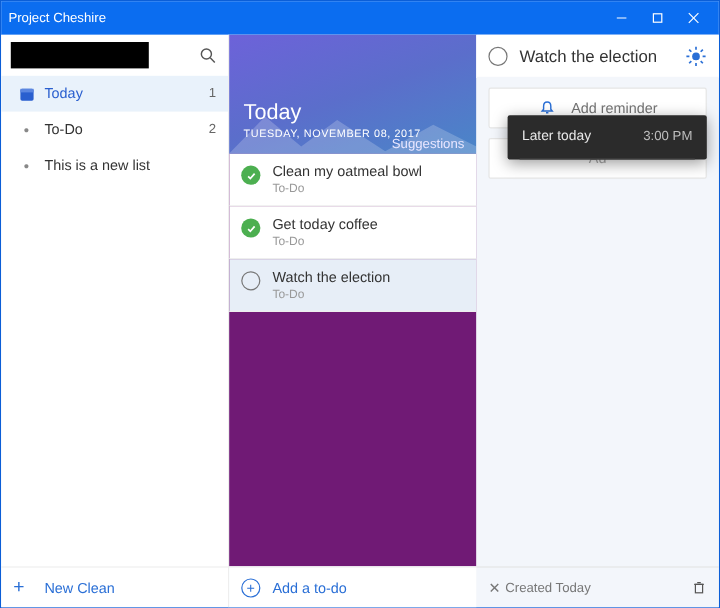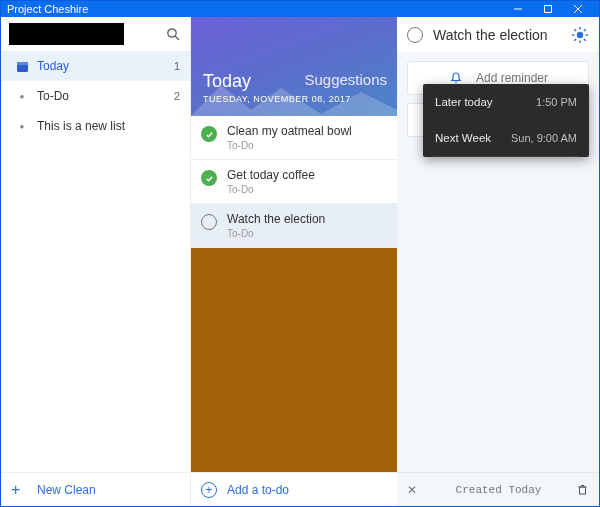--- a/index.html
+++ b/index.html
@@ -1,18 +1,18 @@
 <!DOCTYPE html>
 <html><head>
 <meta charset="utf-8">
 <style>
   * { box-sizing: border-box; margin: 0; padding: 0; font-family: "Segoe UI", Arial, sans-serif; }
   html, body { width: 600px; height: 507px; overflow: hidden; }
   .window { width: 600px; height: 507px; display: flex; flex-direction: column; border: 1px solid #0b5ed7; }
-  .titlebar { height: 16px; background: #0b6df0; color: #fff; display: flex; align-items: center; font-size: 11px; padding: 0 6px; }
+  .titlebar { height: 28px; background: #0b6df0; color: #fff; display: flex; align-items: center; font-size: 11px; padding: 0 6px; }
   .titlebar .spacer { flex: 1; }
   .titlebar .winbtn { width: 30px; display: flex; align-items: center; justify-content: center; height: 100%; cursor: pointer; }
   .body { flex: 1; display: flex; min-height: 0; }
   
   .left { width: 190px; background: #fff; display: flex; flex-direction: column; border-right: 1px solid #eee; }
   .search-row { height: 34px; display: flex; align-items: center; padding: 0 8px; }
   .avatarbox { width: 115px; height: 22px; background: #000; }
   .search-spacer { flex: 1; }
   .search-ico { width: 18px; height: 18px; color: #555; display: flex; align-items: center; justify-content: center; }
   .lists { flex: 1; overflow: auto; }
@@ -23,22 +23,22 @@
   .litem .count { color: #666; font-size: 11px; }
   .litem.active { background: #e9f2fb; color: #2a5fcf; }
   .left-footer { height: 34px; border-top: 1px solid #eee; display: flex; align-items: center; padding: 0 10px; color: #2a6fd6; font-size: 12px; cursor: pointer; }
   .plus { width: 16px; font-size: 16px; line-height: 1; margin-right: 10px; }
   
   .mid { width: 206px; display: flex; flex-direction: column; background: #e7eef7; }
   .hero { height: 99px; background: linear-gradient(160deg, #6d62d9 0%, #5b6ecb 50%, #4a86c8 100%); color: #fff; position: relative; padding: 12px; display: flex; flex-direction: column; justify-content: flex-end; }
   .hero .mountains { position: absolute; bottom: 0; left: 0; right: 0; height: 36px; opacity: .2; }
   .hero h1 { font-size: 18px; font-weight: 400; position: relative; }
   .hero .date { font-size: 9px; letter-spacing: .5px; margin-top: 2px; position: relative; }
-  .hero .sugg { position: absolute; right: 10px; bottom: 28px; font-size: 15px; color: #e8e6ff; }
-  .tasks { flex: 1; overflow: auto; background: #a16207; }
+  .hero .sugg { position: absolute; right: 10px; bottom: 2px; font-size: 11px; color: #e8e6ff; }
+  .tasks { flex: 1; overflow: auto; background: #701a75; }
   .task { background: #fff; border-bottom: 1px solid #eee; display: flex; padding: 8px 10px; cursor: pointer; }
   .task.selected { background: #e7eef7; }
   .tcheck { width: 16px; height: 16px; border-radius: 50%; margin-top: 2px; flex-shrink: 0; display: flex; align-items: center; justify-content: center; }
   .tcheck.done { background: #4caf50; }
   .tcheck.done svg { stroke: #fff; }
   .tcheck.open { border: 1.5px solid #777; }
   .ttitle { font-size: 12px; color: #333; margin-left: 10px; }
   .tlist { font-size: 10px; color: #999; margin-left: 10px; margin-top: 2px; }
   .mid-footer { height: 34px; background: #fff; border-top: 1px solid #eee; display: flex; align-items: center; padding: 0 10px; color: #2a6fd6; font-size: 12px; cursor: pointer; }
   .mid-footer .addcircle { width: 16px; height: 16px; border: 1.5px solid #2a6fd6; border-radius: 50%; display: flex; align-items: center; justify-content: center; font-size: 12px; margin-right: 10px; }
@@ -49,21 +49,21 @@
   .rtitle { font-size: 14px; color: #333; margin-left: 10px; flex: 1; }
   .dayico { width: 18px; height: 18px; color: #2a6fd6; }
   .card { margin: 8px 10px; background: #fff; border: 1px solid #e5e5e5; border-radius: 2px; }
   .card-row { height: 32px; display: flex; align-items: center; padding: 0 10px; font-size: 12px; color: #737373; cursor: pointer; justify-content: center; }
   .card-row .rowico { width: 16px; height: 16px; margin-right: 12px; color: #2a6fd6; display: flex; align-items: center; justify-content: center; }
   .card-row.cut { opacity: .6; }
   .rcontent { flex: 1; }
   .rfooter { height: 34px; border-top: 1px solid #e5e5e5; display: flex; align-items: center; padding: 0 10px; font-size: 11px; color: #777; }
   .rfooter .trash { color: #555; }
   .rfooter .x { width: 14px; font-size: 12px; cursor: pointer; }
-  .rfooter .ct { flex: 1; text-align: center; font-family: Liberation Mono, monospace; }
+  .rfooter .ct { flex: 1; text-align: left; }
   
   .popup { position: absolute; top: 67px; right: 10px; width: 166px; background: #2b2b2b; color: #e8e8e8; border-radius: 2px; font-size: 11.5px; box-shadow: 0 3px 12px rgba(0,0,0,.4); }
   .prow { display: flex; padding: 12px 12px; cursor: pointer; }
   .prow .pl { flex: 1; }
   .prow .pr { color: #bdbdbd; font-size: 11px; }
   .pdiv { height: 1px; background: #444; margin: 0 10px; }
   svg { display: block; }
 </style>
 </head>
 <body>
@@ -223,23 +223,19 @@
               <rect x="3.5" y="4" width="6" height="7" fill="none" stroke="#555" stroke-width="1"></rect>
               <line x1="2.5" y1="4" x2="10.5" y2="4" stroke="#555" stroke-width="1"></line>
               <line x1="5" y1="2.5" x2="8" y2="2.5" stroke="#555" stroke-width="1"></line>
             </svg>
         </span>
       </div>
 
       <div class="popup">
         <div class="prow">
           <span class="pl">Later today</span>
-          <span class="pr">1:50 PM</span>
-        </div>
-        <div class="prow">
-          <span class="pl">Next Week</span>
-          <span class="pr">Sun, 9:00 AM</span>
+          <span class="pr">3:00 PM</span>
         </div>
         <div class="pdiv"></div>
       </div>
     </div>
   </div>
 </div>
 
 </body></html>

